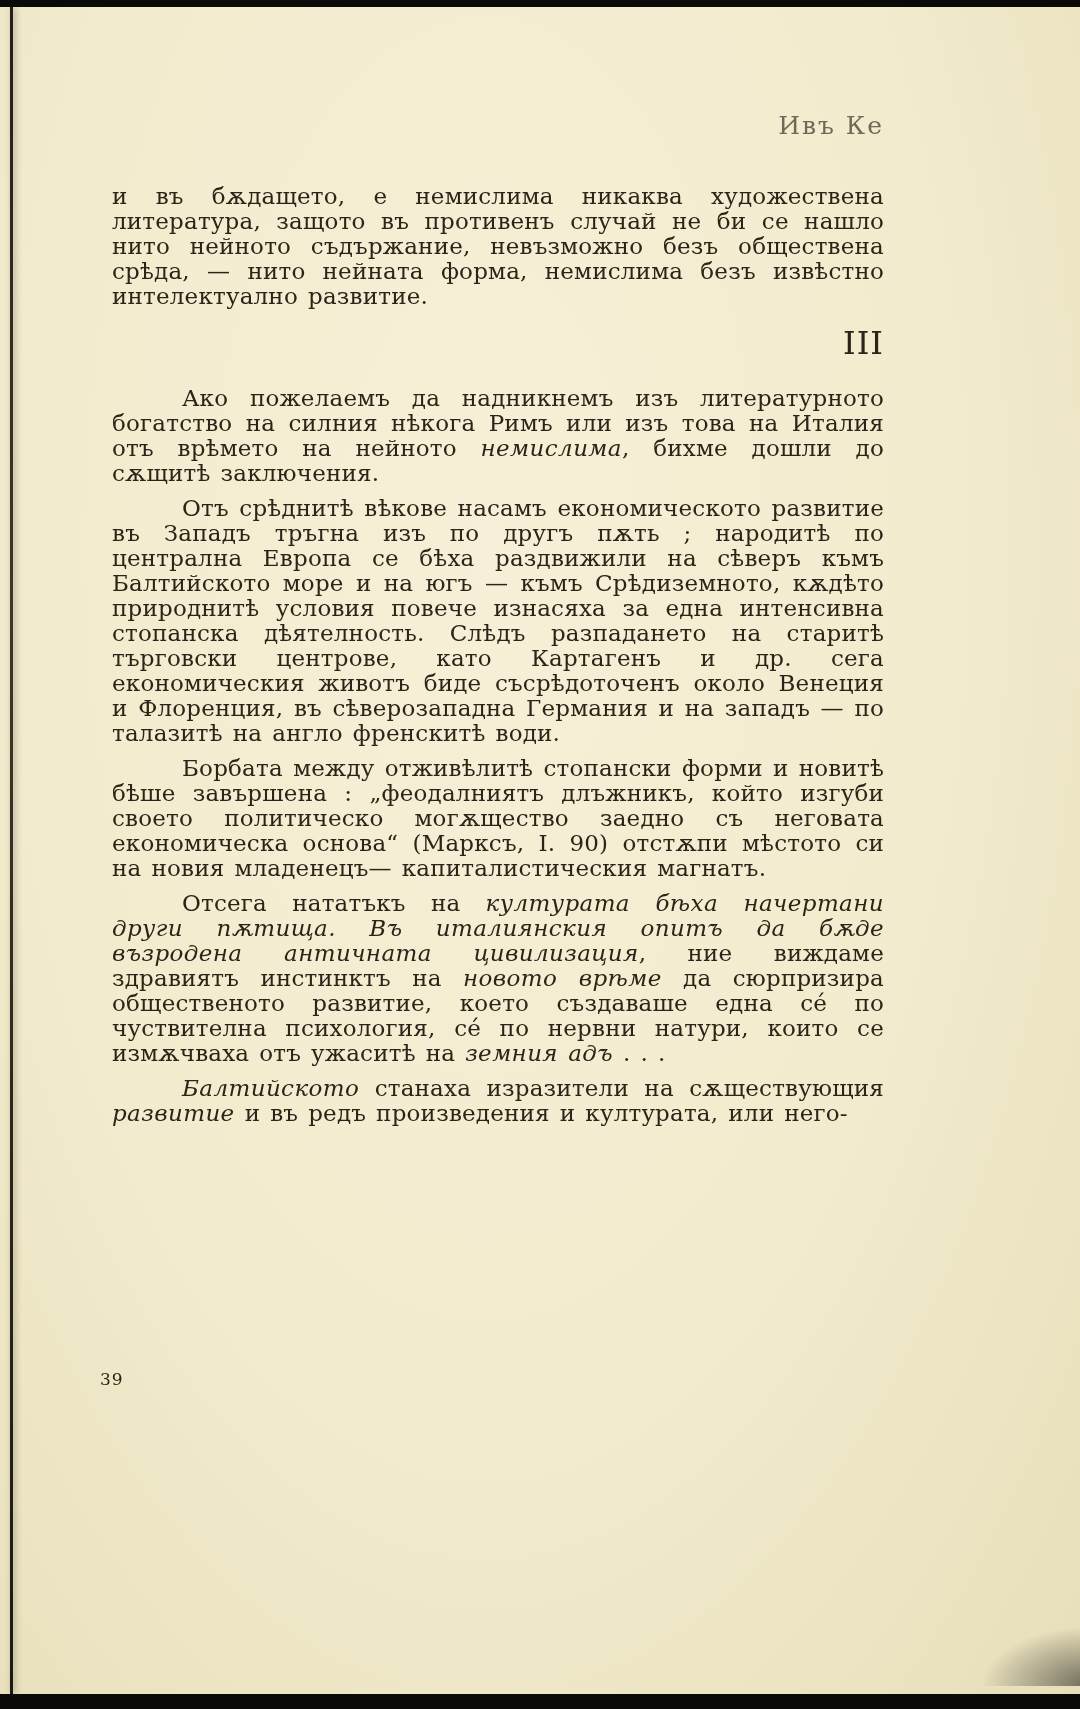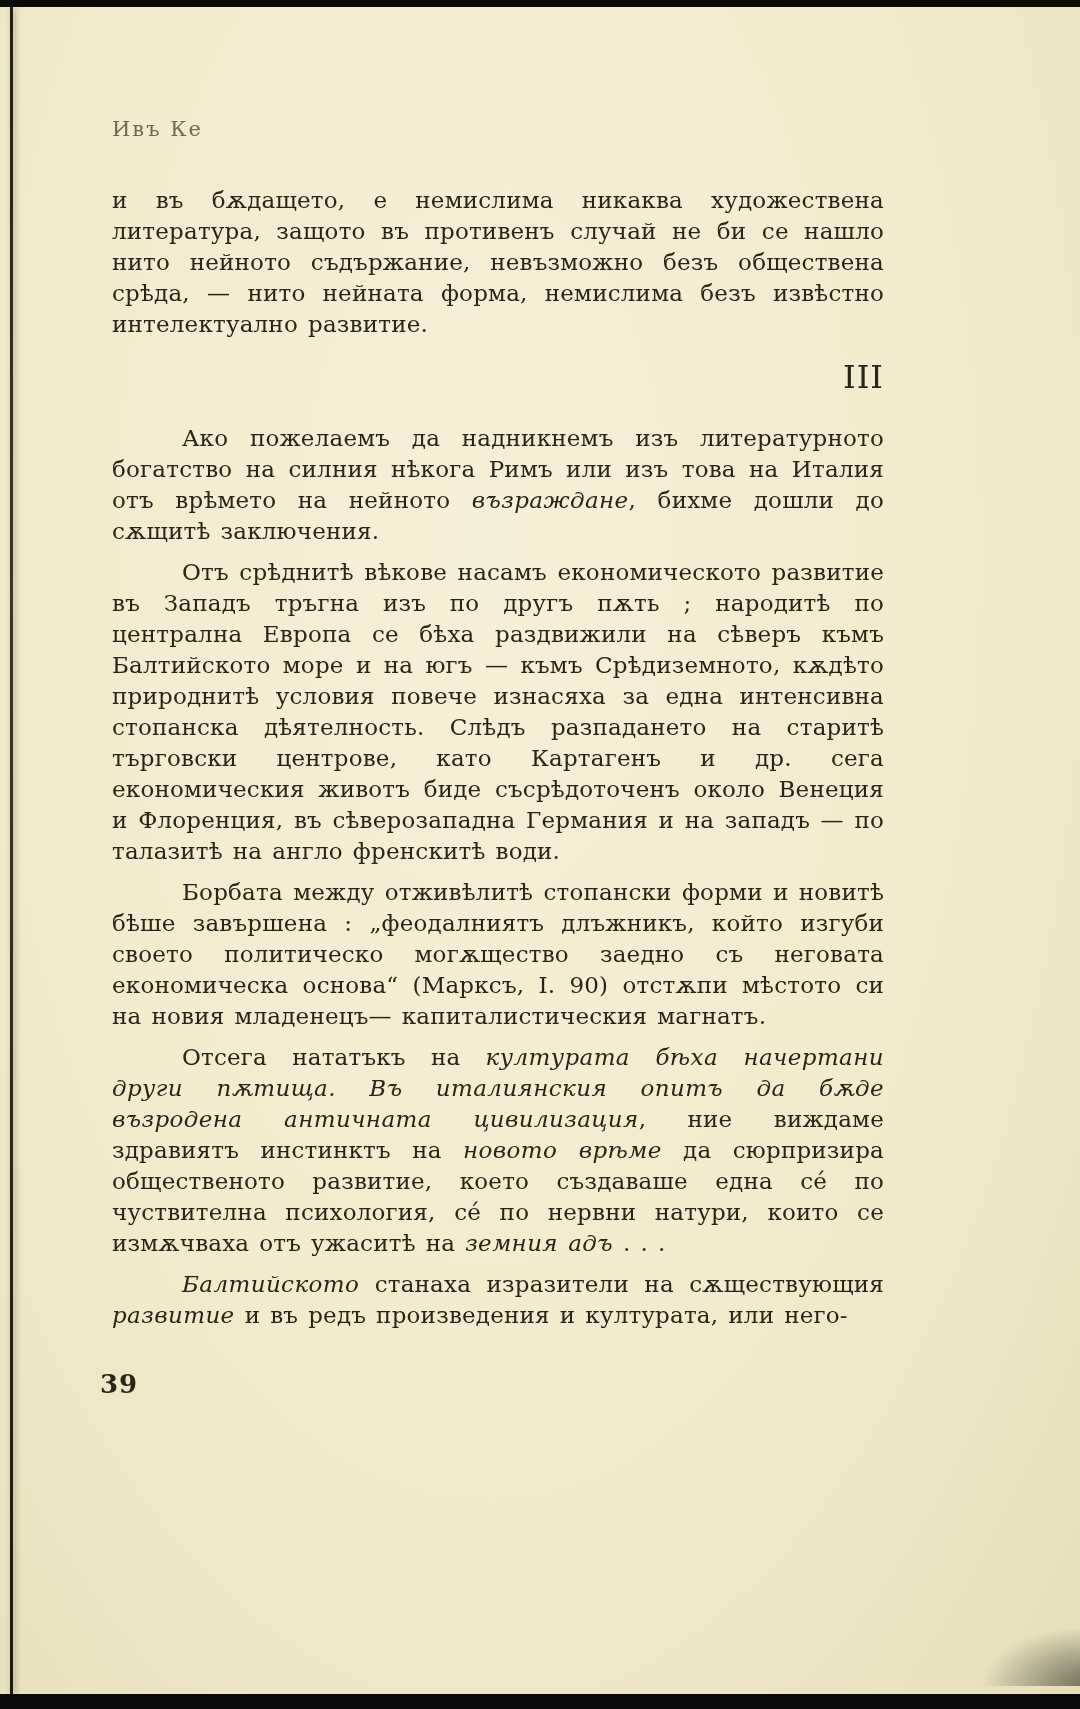--- a/index.html
+++ b/index.html
@@ -33,61 +33,60 @@
   .binding-line{
     position:absolute;top:7px;bottom:15px;left:10px;width:3px;
     background:linear-gradient(to bottom,#221f18 0%,#3d382b 35%,#2a261d 70%,#1c1913 100%);
     box-shadow:2px 0 6px rgba(60,55,40,.45);
   }
   .content{
     position:absolute;left:112px;top:100px;width:772px;
     color:var(--ink);
   }
   .running-head{
-    text-align:left;
-    font-size:21px;
+    text-align:right;
+    font-size:25px;
     letter-spacing:2px;
     color:var(--ink-faded);
-    margin:10px 0 44px 0;
+    margin:4px 0 44px 0;
   }
   .text-body{
     font-size:23px;
-    line-height:31px;
+    line-height:25px;
     text-align:justify;
     letter-spacing:.2px;
     word-spacing:2.5px;
   }
   .text-body p.para{margin:0 0 10px 0;}
   .text-body p.para.indent{text-indent:70px;}
   .section-heading{
     text-align:right;
     font-size:32px;
     letter-spacing:1px;
     margin:22px 0 30px 0;
     text-indent:0;
   }
   .em{font-style:italic;letter-spacing:.4px;}
   .page-number{
     position:absolute;left:100px;top:1362px;
-    font-size:26px;color:var(--ink);
+    font-size:17px;color:var(--ink);
     letter-spacing:1px;
-    font-weight:bold;
   }
 </style>
 </head>
 <body>
 
 <div class="scan">
   <div class="page">
     <div class="content">
       <div class="running-head">Ивъ Ке</div>
       <div class="text-body">
           <p class="para"><span>и въ бѫдащето, е немислима никаква художествена литература, защото въ противенъ случай не би се нашло нито нейното съдържание, невъзможно безъ обществена срѣда, — нито нейната форма, немислима безъ извѣстно интелектуално развитие.</span></p>
           <div class="section-heading">III</div>
-          <p class="para indent"><span>Ако пожелаемъ да надникнемъ изъ литературното богатство на силния нѣкога Римъ или изъ това на Италия отъ врѣмето на нейното </span><span class="em">възраждане</span><span>, бихме дошли до сѫщитѣ заключения.</span></p>
+          <p class="para indent"><span>Ако пожелаемъ да надникнемъ изъ литературното богатство на силния нѣкога Римъ или изъ това на Италия отъ врѣмето на нейното </span><span class="em">немислима</span><span>, бихме дошли до сѫщитѣ заключения.</span></p>
           <p class="para indent"><span>Отъ срѣднитѣ вѣкове насамъ економическото развитие въ Западъ тръгна изъ по другъ пѫть ; народитѣ по централна Европа се бѣха раздвижили на сѣверъ къмъ Балтийското море и на югъ — къмъ Срѣдиземното, кѫдѣто природнитѣ условия повече изнасяха за една интенсивна стопанска дѣятелность. Слѣдъ разпадането на старитѣ търговски центрове, като Картагенъ и др. сега економическия животъ биде съсрѣдоточенъ около Венеция и Флоренция, въ сѣверозападна Германия и на западъ — по талазитѣ на англо френскитѣ води.</span></p>
           <p class="para indent"><span>Борбата между отживѣлитѣ стопански форми и новитѣ бѣше завършена : „феодалниятъ длъжникъ, който изгуби своето политическо могѫщество заедно съ неговата економическа основа“ (Марксъ, I. 90) отстѫпи мѣстото си на новия младенецъ— капиталистическия магнатъ.</span></p>
           <p class="para indent"><span>Отсега нататъкъ на </span><span class="em">културата бѣха начертани други пѫтища. Въ италиянския опитъ да бѫде възродена античната цивилизация</span><span>, ние виждаме здравиятъ инстинктъ на </span><span class="em">новото врѣме</span><span> да сюрпризира общественото развитие, което създаваше една сé по чуствителна психология, сé по нервни натури, които се измѫчваха отъ ужаситѣ на </span><span class="em">земния адъ</span><span> . . .</span></p>
           <p class="para indent"><span class="em">Балтийското</span><span> станаха изразители на сѫществующия </span><span class="em">развитие</span><span> и въ редъ произведения и културата, или него-</span></p>
         </div>
     </div>
     <div class="page-number">39</div>
     <div class="corner-shade"></div>
   </div>
   <div class="binding-line"></div>

